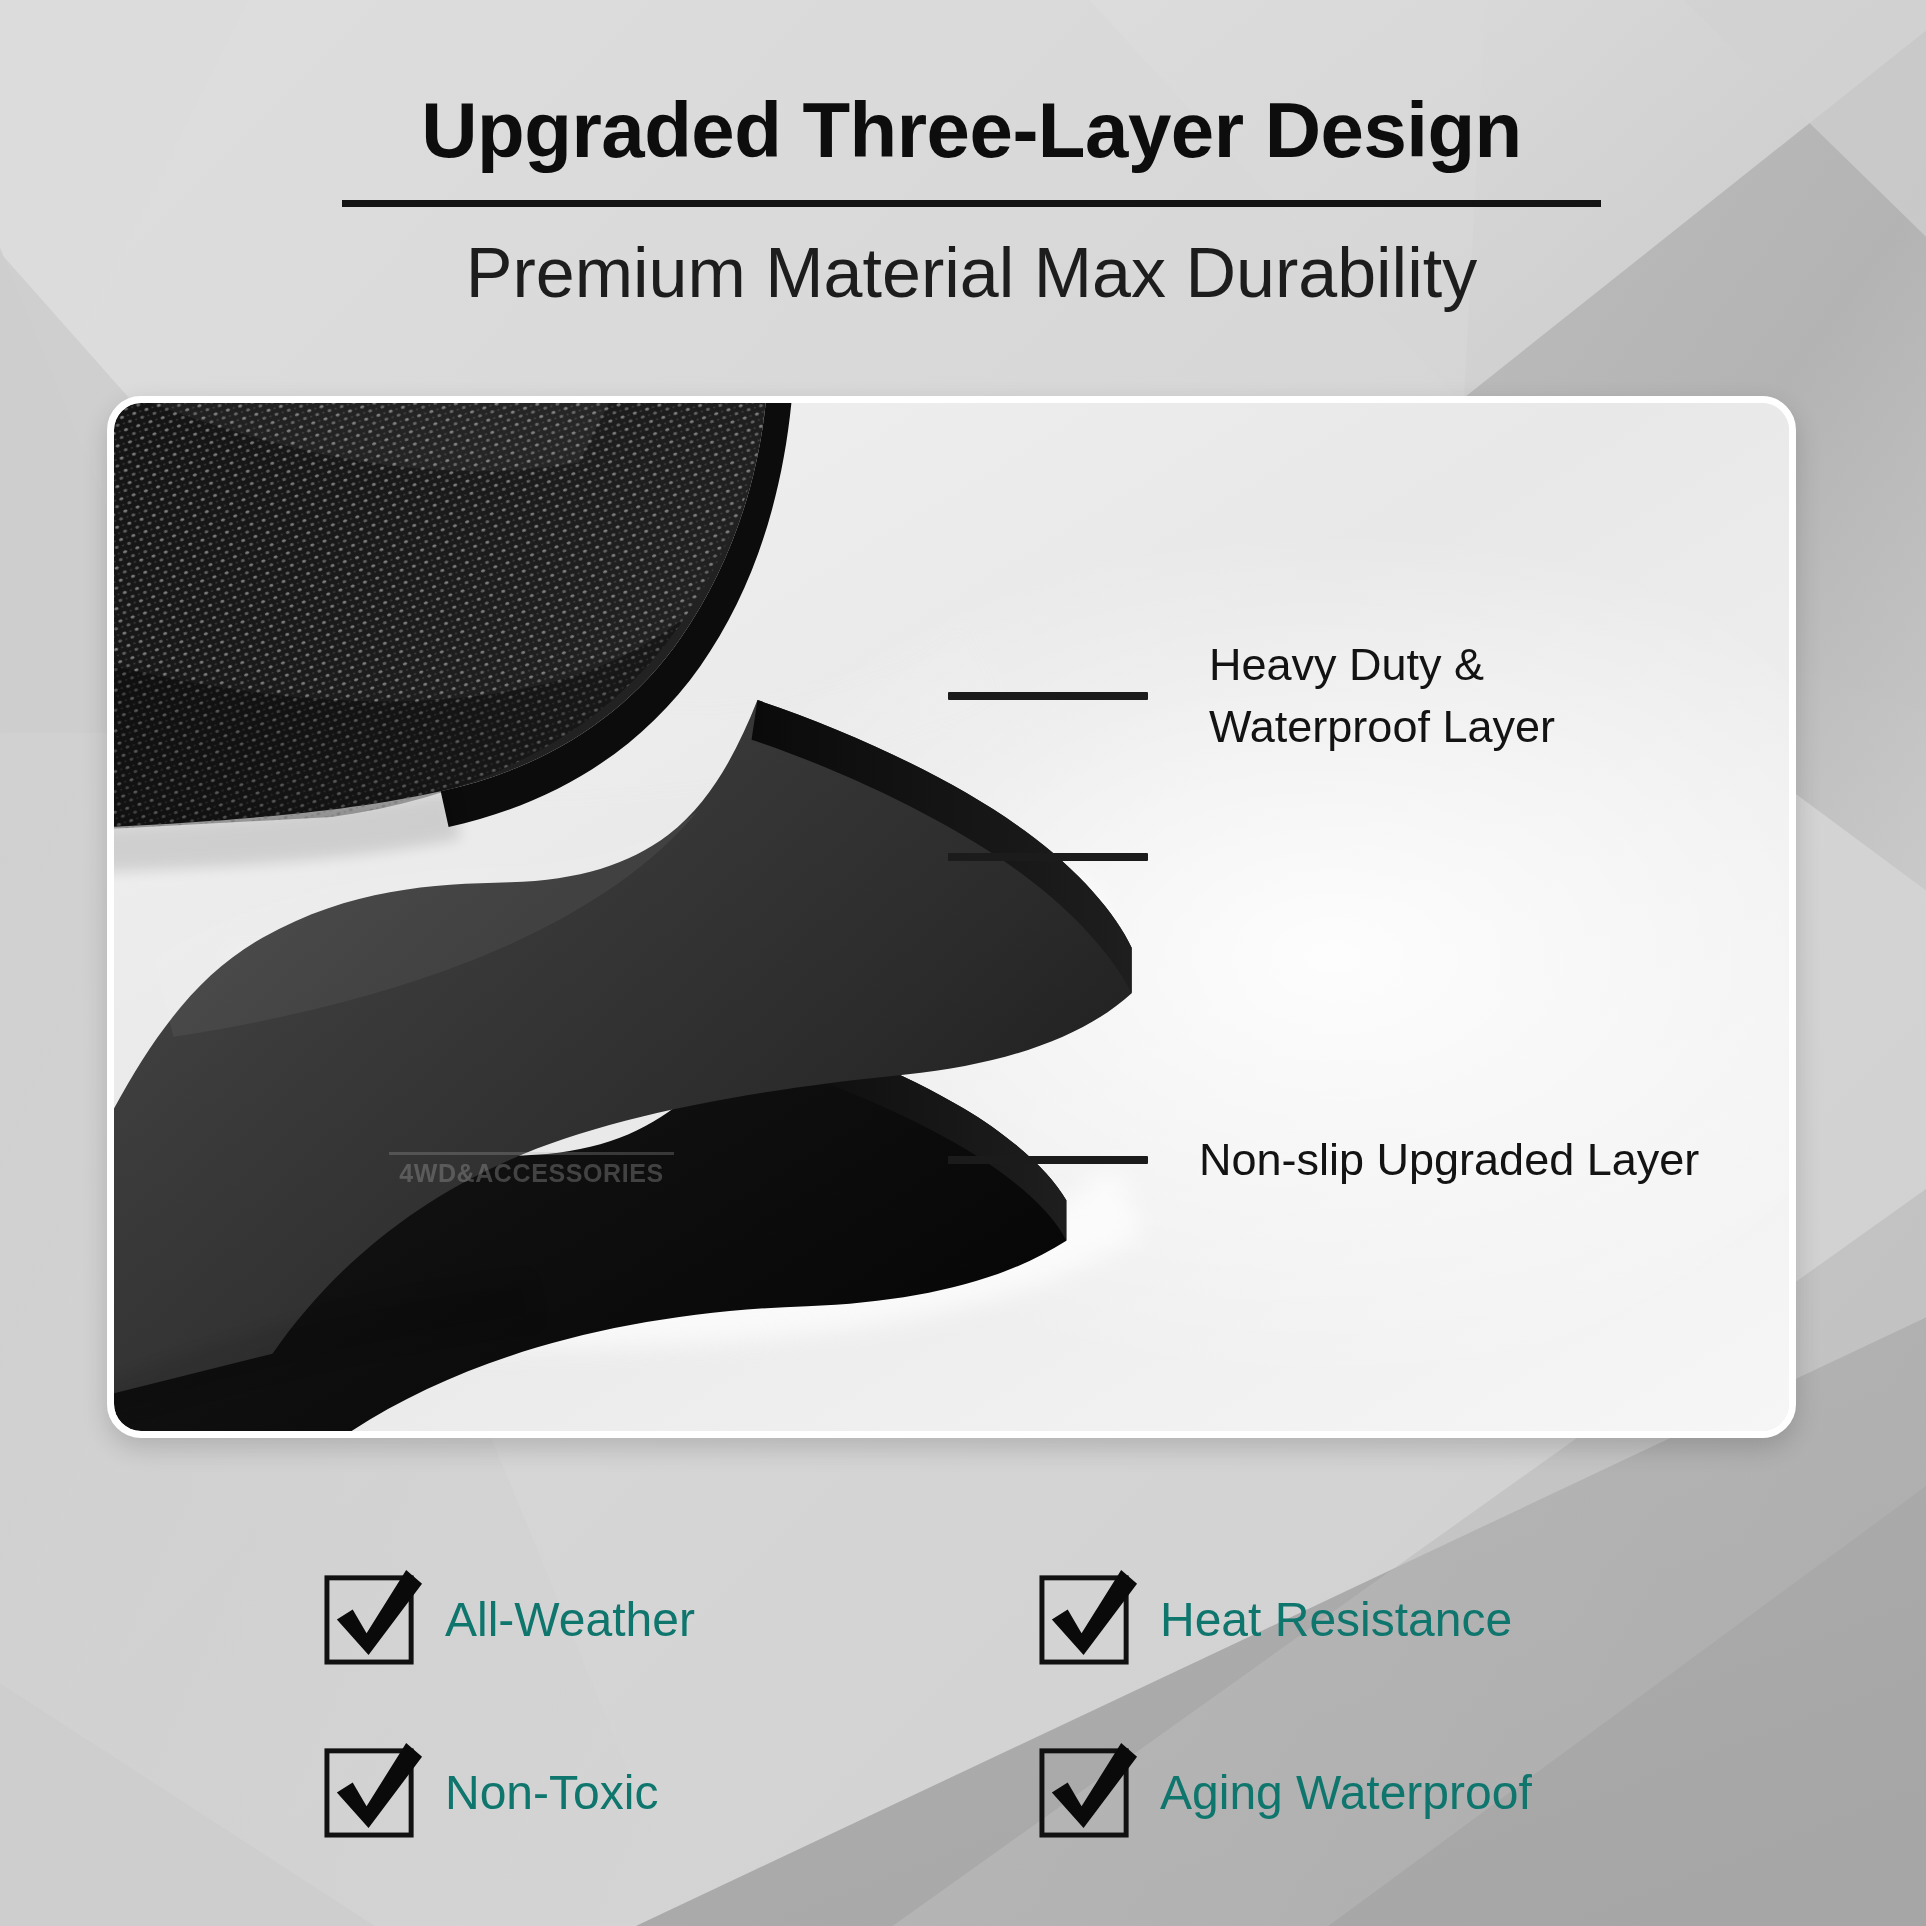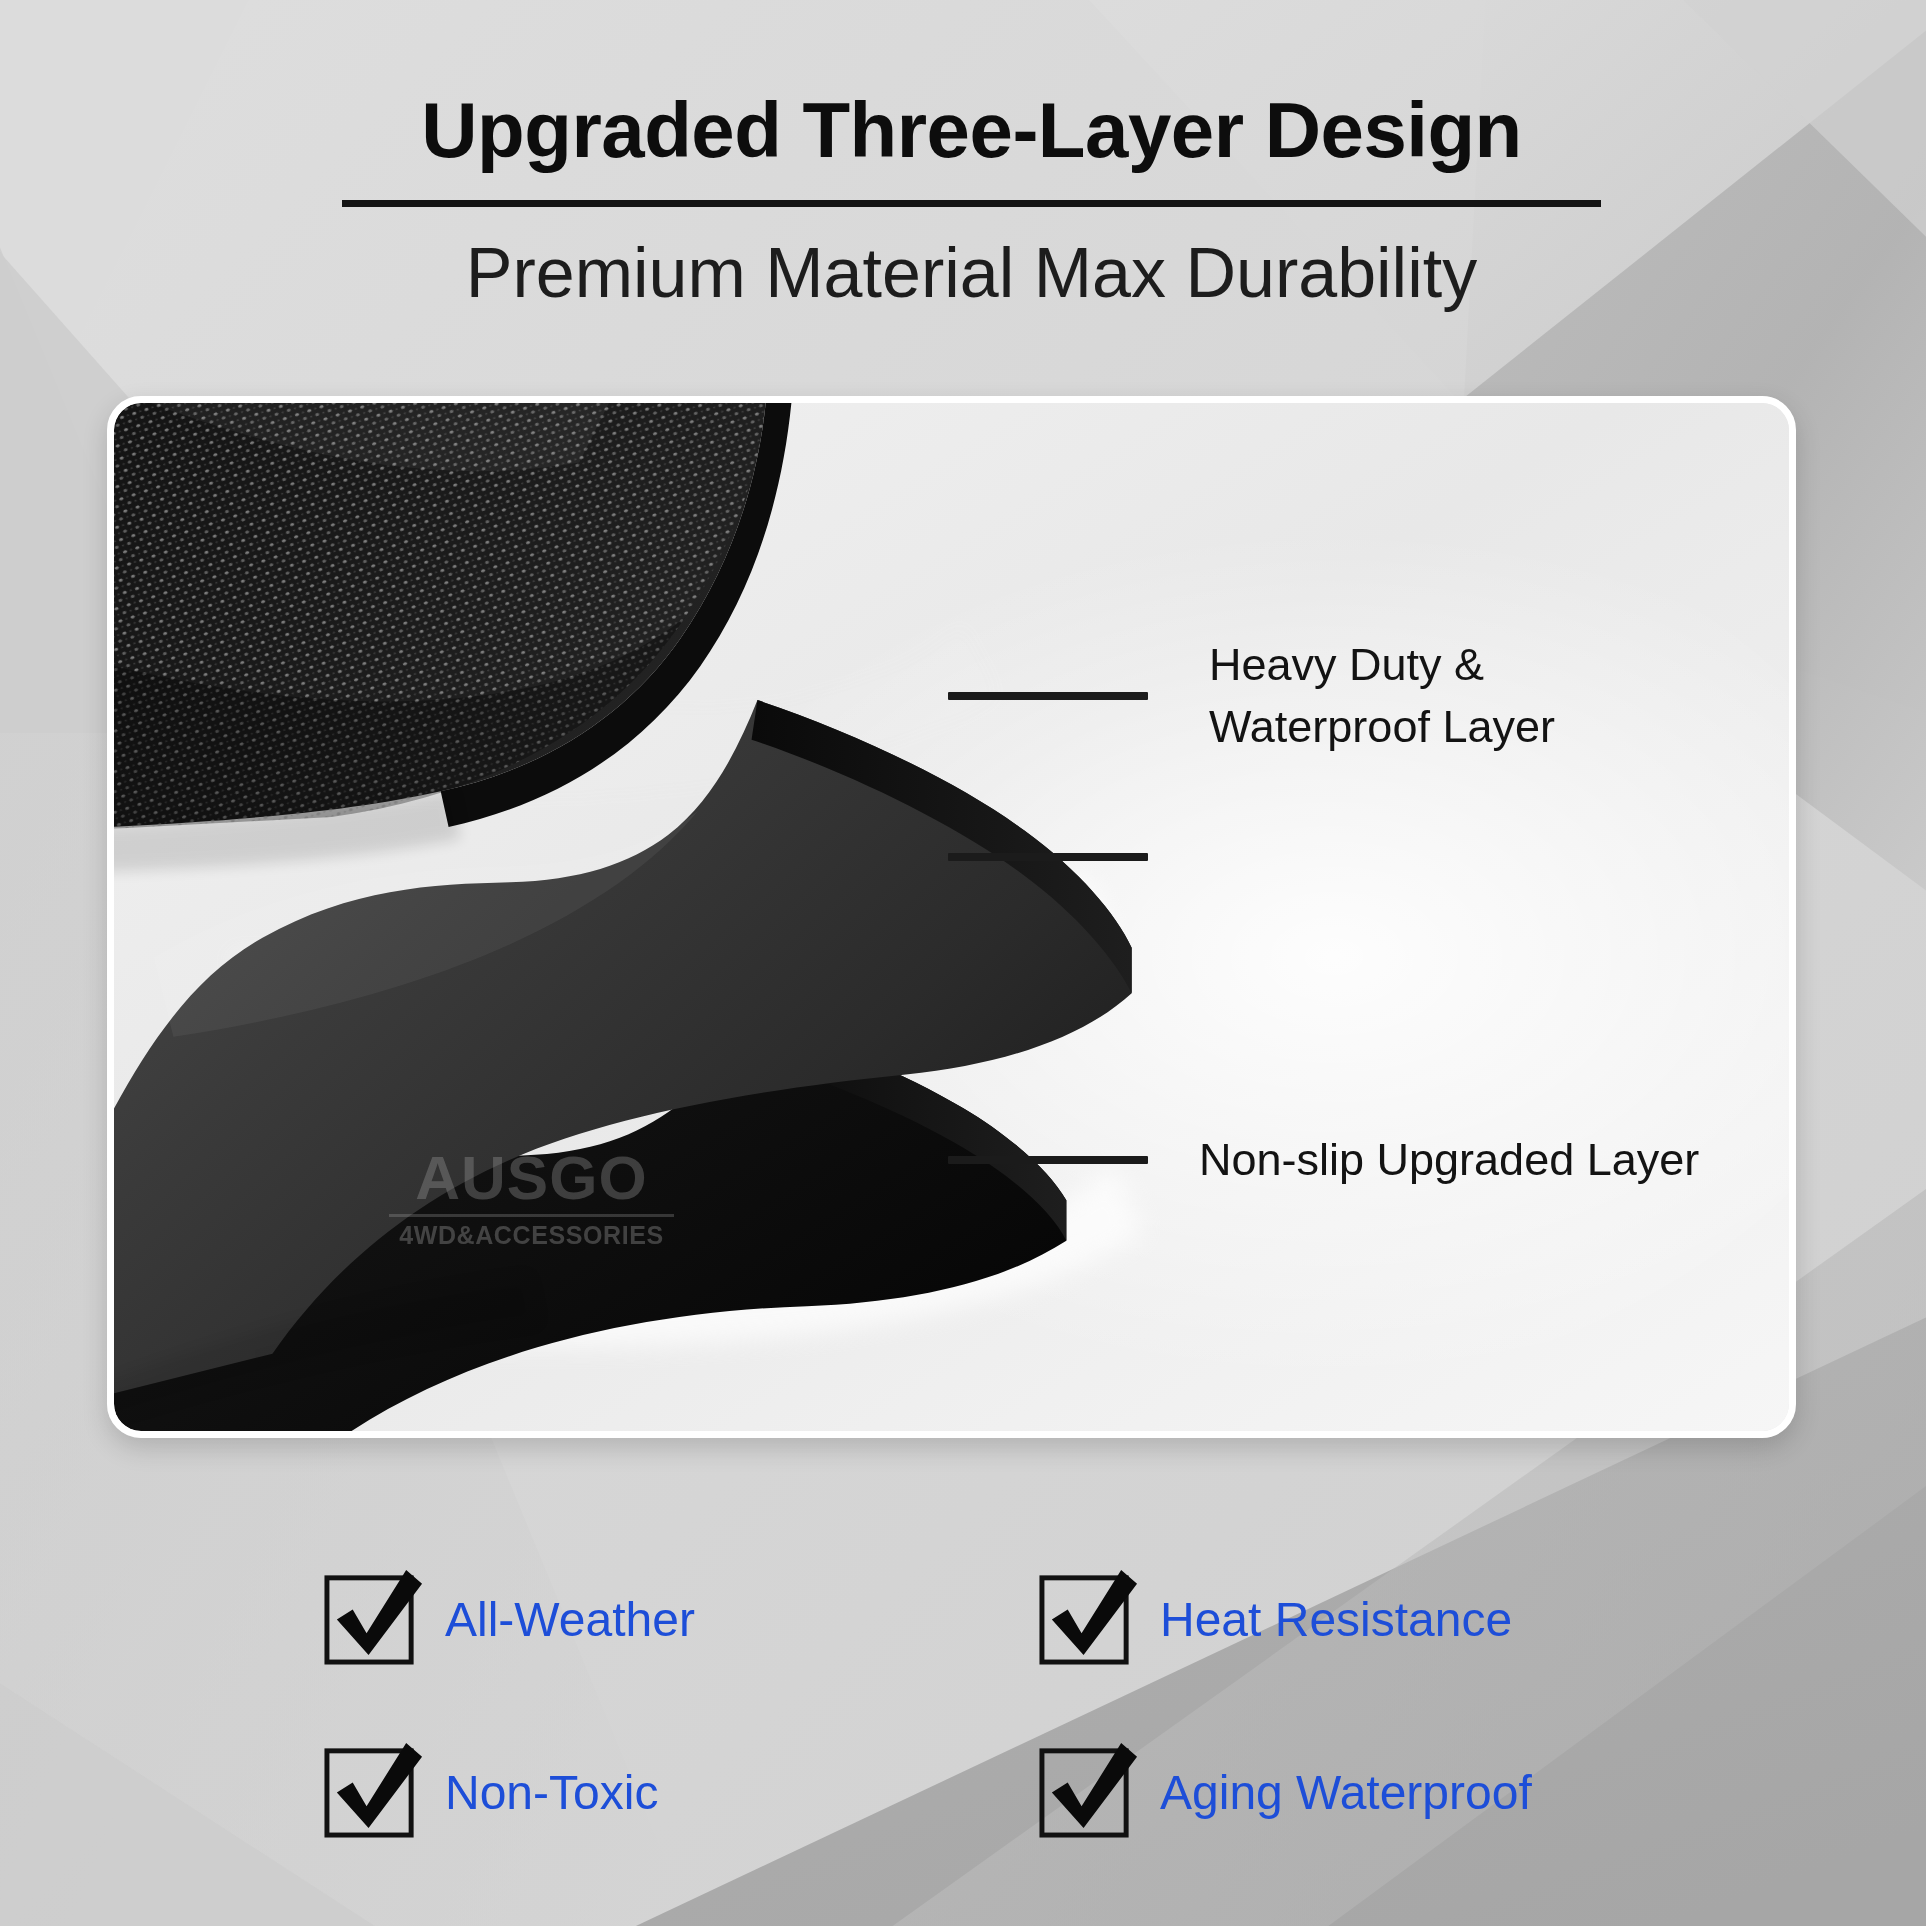--- a/index.html
+++ b/index.html
@@ -71,21 +71,21 @@
   #callout-3 .lead{width:200px;margin-right:51px;}
 
   
   .features{
     position:absolute;left:327px;top:1533px;width:1317px;
     display:grid;grid-template-columns:715px 602px;grid-template-rows:173px 173px;
   }
   .feature{display:flex;align-items:center;}
   .cbox{position:relative;width:84px;height:84px;flex:0 0 auto;margin-right:34px;}
   .cbox svg{position:absolute;left:-8px;top:-16px;width:109px;height:104px;overflow:visible;}
-  .feature-label{font-size:48px;color:#1d4ed8;line-height:1;}
+  .feature-label{font-size:48px;color:#0f766e;line-height:1;}
 </style>
 </head>
 <body>
 
 <div class="stage">
 
   <div class="bg">
     <svg viewBox="0 0 1946 1946" preserveAspectRatio="none">
       <defs>
         <linearGradient id="gTL" x1="0" y1="0" x2="1" y2="1">
@@ -259,21 +259,20 @@
 
           <path d="M660,-20 C654,70 626,160 572,238 C516,318 432,370 330,392 L338,428
                    C448,404 534,348 592,266 C648,186 678,88 686,-20 Z" fill="#0c0c0c"></path>
         </g>
 
         <path d="M-40,428 C120,420 250,408 340,390 L350,440 C240,462 100,470 -40,474 Z" fill="#000000" opacity="0.12" filter="url(#soft)"></path>
         <path d="M-40,1000 C120,940 260,900 420,880 L430,930 C260,952 110,990 -40,1038 Z" fill="#000000" opacity="0.08" filter="url(#soft)"></path>
       </svg>
 
       <div class="watermark">
-        <div class="wm-main">AUSGO</div>
         <div class="wm-rule"></div>
         <div class="wm-sub">4WD&amp;ACCESSORIES</div>
       </div>
     </div>
   </div>
 
   <div class="callout" id="callout-1">
     <span class="lead"></span>
     <span class="callout-text">Heavy Duty &amp;
 Waterproof Layer</span>

